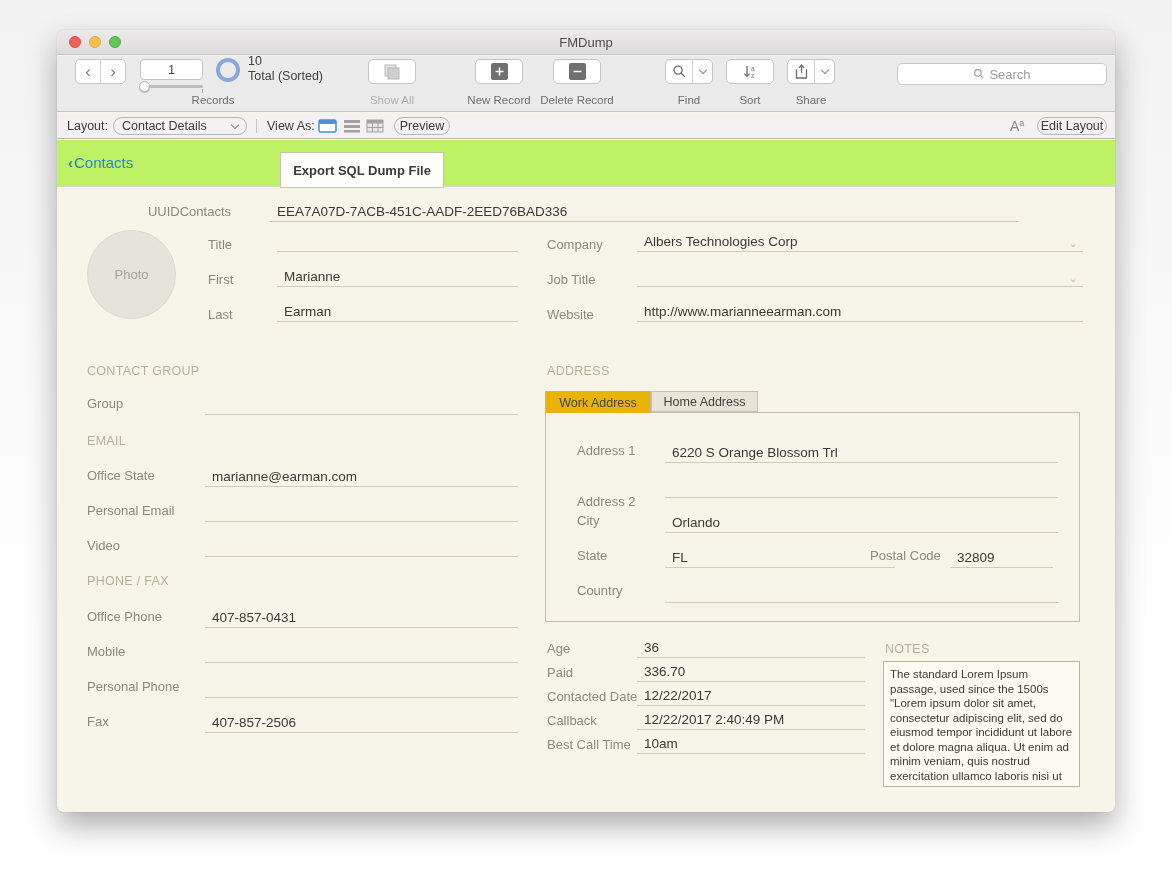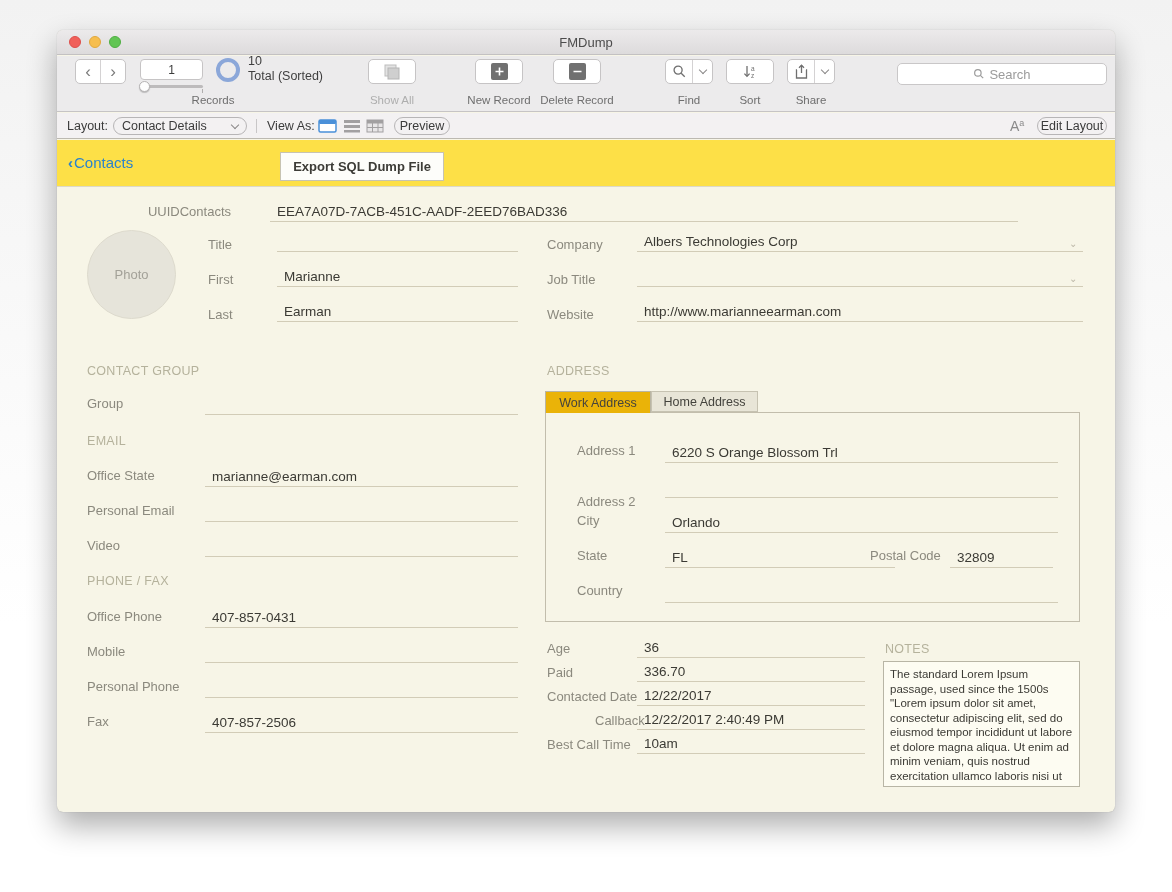--- a/index.html
+++ b/index.html
@@ -58,24 +58,24 @@
   
   .layoutbar { position:absolute; left:0; top:83px; right:0; height:26px;
     background:#f3f1f2; border-bottom:1px solid #bcb9b1; font-size:12.5px; color:#3b3b3b; }
   .pill { border:1px solid #b7b5b6; border-radius:10px; background:transparent;
     display:inline-flex; align-items:center; justify-content:center;
     font-size:12.5px; color:#3b3b3b; }
   .lb-item { position:absolute; top:4px; height:18px; display:flex; align-items:center; }
 
   
   .cheader { position:absolute; left:0; top:110px; right:0; height:47px;
-    background:#fde047; border-bottom:1px solid #dcd9c8; }
+    background:#bef264; border-bottom:1px solid #dcd9c8; }
   .backlink { position:absolute; left:11px; top:14px; font-size:15px; color:#2c83cb; }
   .backlink .bc { font-weight:bold; margin-right:1px; }
-  .exportbtn { position:absolute; left:223px; top:12px; width:164px; height:29px;
+  .exportbtn { position:absolute; left:223px; top:12px; width:164px; height:36px;
     background:#fdfdfa; border:1px solid #c7c3b2;
     font-size:13px; font-weight:bold; color:#3d3c37;
     display:flex; align-items:center; justify-content:center; }
 
   
   .lbl { position:absolute; font-size:13px; color:#8b897e; }
   .sect { position:absolute; font-size:12.5px; color:#b5b29c; letter-spacing:.3px; }
   .fld { position:absolute; height:19px; border-bottom:1px solid #d2ccb7;
     font-size:13.5px; color:#3b3a34; padding-left:7px; line-height:17px;
     white-space:nowrap; overflow:hidden; }
@@ -316,21 +316,21 @@
   <div class="fld" style="left:893px; top:519px; width:103px;">32809</div>
   <div class="lbl" style="left:520px; top:553px;">Country</div>
   <div class="fld" style="left:608px; top:554px; width:393px;"></div>
 
   <div class="lbl" style="left:490px; top:611px;">Age</div>
   <div class="fld" style="left:580px; top:609px; width:228px;">36</div>
   <div class="lbl" style="left:490px; top:635px;">Paid</div>
   <div class="fld" style="left:580px; top:633px; width:228px;">336.70</div>
   <div class="lbl" style="left:490px; top:659px;">Contacted Date</div>
   <div class="fld" style="left:580px; top:657px; width:228px;">12/22/2017</div>
-  <div class="lbl" style="left:490px; top:683px;margin-left:48px;">Callback</div>
+  <div class="lbl" style="left:490px; top:683px;">Callback</div>
   <div class="fld" style="left:580px; top:681px; width:228px;">12/22/2017 2:40:49 PM</div>
   <div class="lbl" style="left:490px; top:707px;text-align:center;">Best Call Time</div>
   <div class="fld" style="left:580px; top:705px; width:228px;">10am</div>
 
   <div class="sect" style="left:828px; top:612px;">NOTES</div>
   <div class="notesbox">The standard Lorem Ipsum passage, used since the 1500s "Lorem ipsum dolor sit amet, consectetur adipiscing elit, sed do eiusmod tempor incididunt ut labore et dolore magna aliqua. Ut enim ad minim veniam, quis nostrud exercitation ullamco laboris nisi ut aliquip ex ea commodo</div>
 
 </div>
 
 </body></html>

